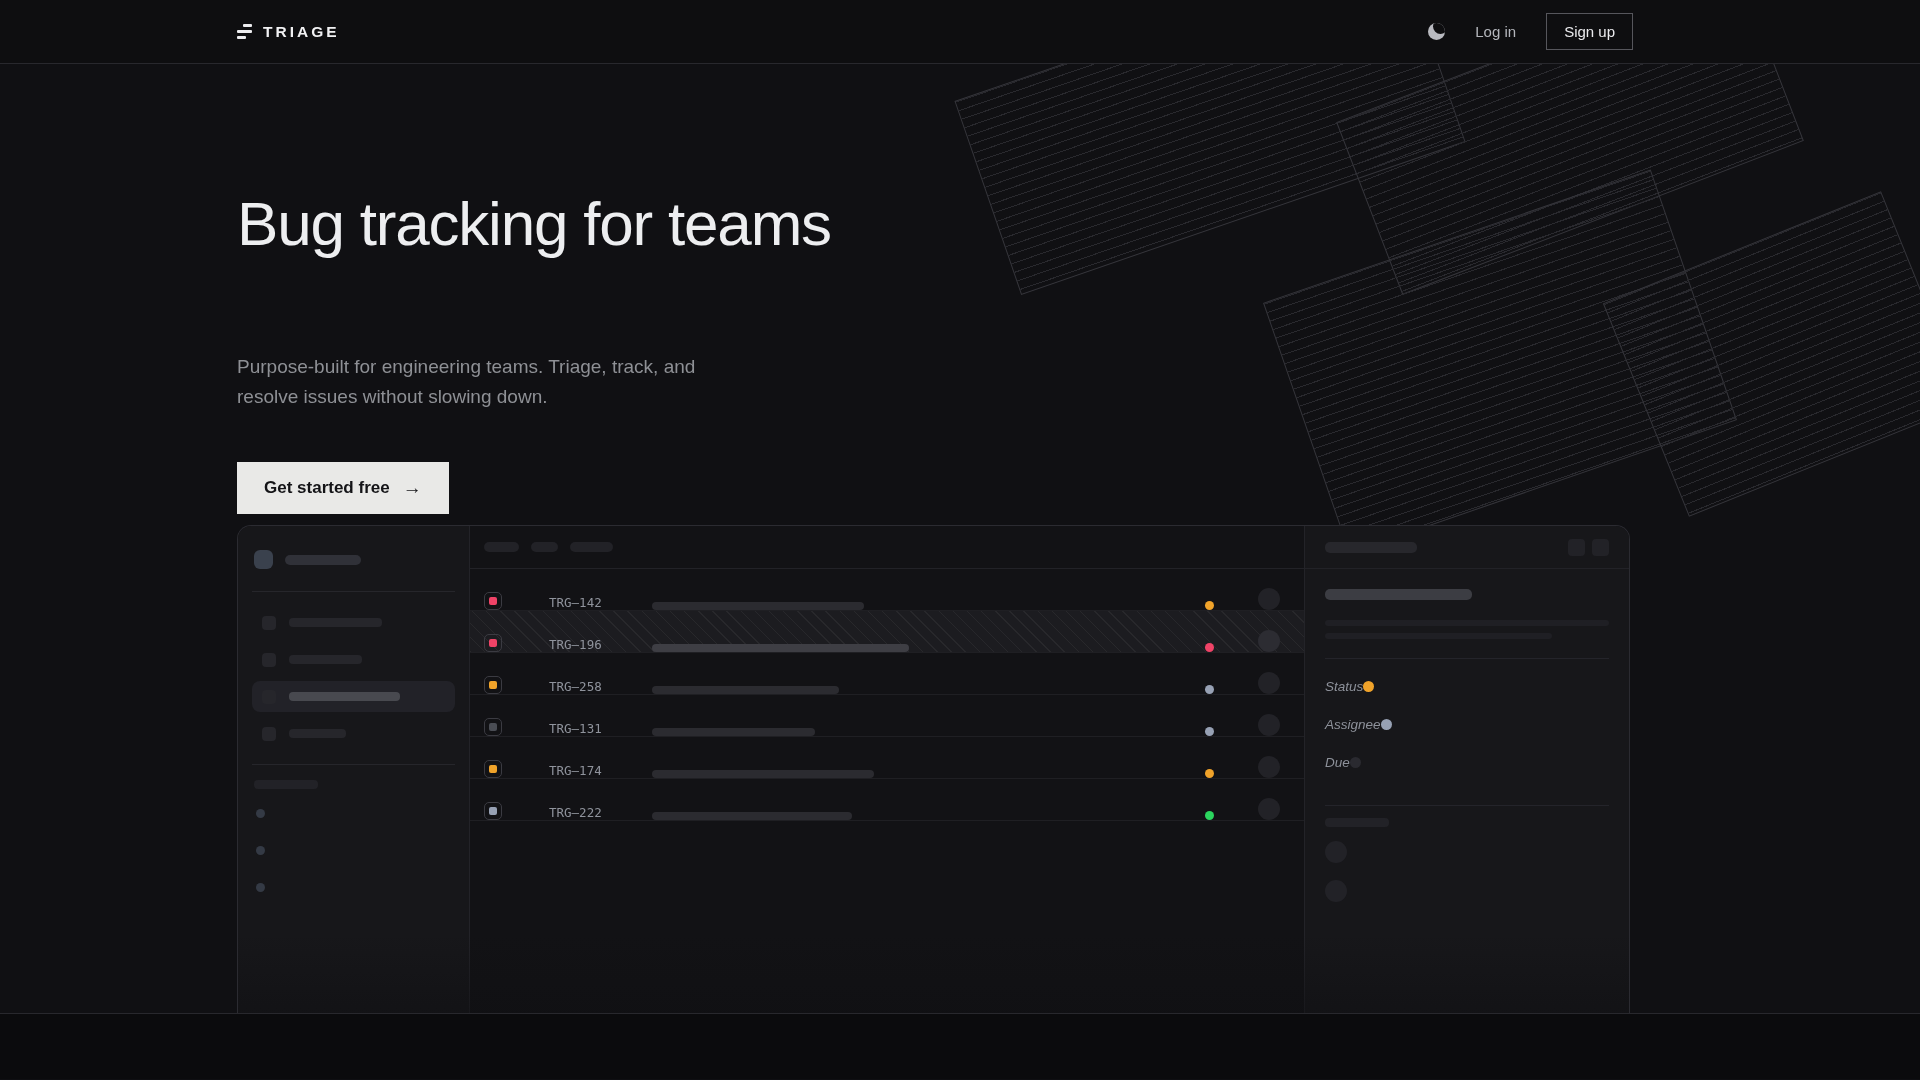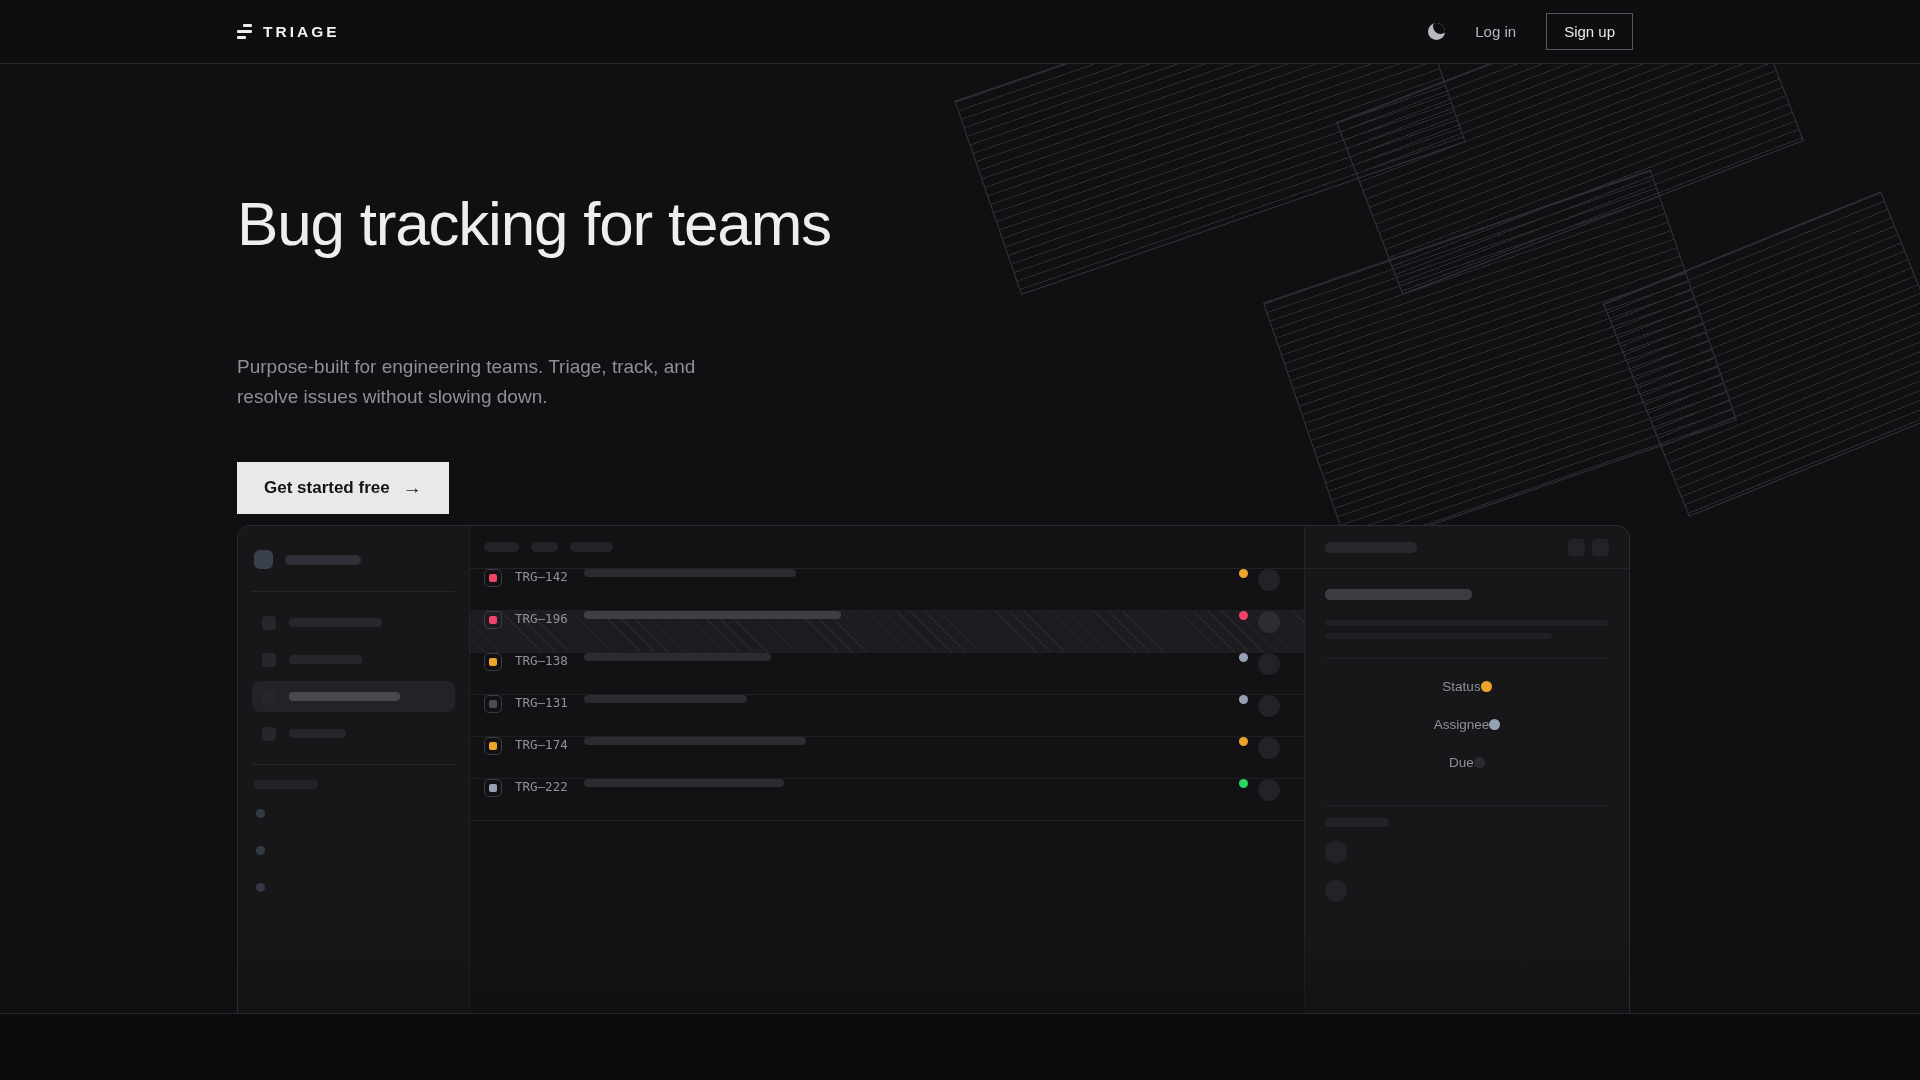--- a/index.html
+++ b/index.html
@@ -74,22 +74,22 @@
   .mi.active { background:#222228; }
   .mi.active .mi-pill { background:#48494f; }
   .sec-pill { width:64px; height:9px; background:#222227; border-radius:4px; margin:12px 2px 20px; }
   .side-dot { width:9px; height:9px; border-radius:50%; background:#343a45; margin:0 0 28px 4px; }
 
   
   .m-main { flex:1; background:#121215; display:flex; flex-direction:column; }
   .main-header { height:43px; flex:none; border-bottom:1px solid #222227;
                  display:flex; align-items:center; gap:12px; padding:0 14px; }
   .mh-pill { height:10px; border-radius:5px; background:#222227; }
-  .row { height:42px; flex:none; display:flex; align-items:flex-start;
-         padding:0 24px 0 14px; border-bottom:1px solid #1f1f23; }
+  .row { height:42px; flex:none; display:flex; align-items:flex-end;
+         padding:0 24px 0 14px; border-bottom:1px solid #1f1f23;gap:34px; }
   .row.selected { background-color:#1c1c20;
         background-image:repeating-linear-gradient(45deg, rgba(255,255,255,.05) 0 1px, transparent 1px 10px); }
   .issue-icon { width:18px; height:18px; border:1.5px solid #3b3b42; border-radius:5px;
                 display:flex; align-items:center; justify-content:center;
                 margin-right:13px; flex:none; }
   .issue-icon i { display:block; width:7.5px; height:7.5px; border-radius:2px; }
   .issue-id { width:55px; margin-right:14px; font-family:"DejaVu Sans Mono", monospace;
               font-size:12.5px; color:#8f939c; flex:none; }
   .issue-pill { height:8px; border-radius:4px; background:#2b2b30; }
   .row.selected .issue-pill { background:#3e3e44; }
@@ -106,21 +106,21 @@
   .dh-pill { width:92px; height:11px; background:#27272c; }
   .dh-btns { display:flex; gap:7px; }
   .dh-btn { width:17px; height:17px; border-radius:4px; background:#222227; }
   .detail-body { padding:20px 20px 0; }
   .dt-title { width:147px; height:11px; background:#3c3d43; border-radius:5px; margin-bottom:20px; }
   .dt-line { height:6px; border-radius:3px; background:#1f1f24; margin-bottom:7px; }
   .dt-line.l1 { width:100%; }
   .dt-line.l2 { width:80%; }
   .dt-div { height:1px; background:#24242a; margin-top:19px; }
   .fields { margin-top:8px; }
-  .field { height:38px; display:flex; align-items:center; justify-content:center; }
+  .field { height:38px; display:flex; align-items:center; justify-content:flex-start;font-style:italic; }
   .field-label { font-size:13.5px; color:#8d919a; }
   .field-dot { width:11px; height:11px; border-radius:50%; }
   .dt-circle { width:22px; height:22px; border-radius:50%; background:#222227; margin-bottom:17px; }
 
   
   .footer { height:65px; background:#0b0b0d; }
 </style>
 </head>
 <body>
 
@@ -218,21 +218,21 @@
         <span class="issue-id">TRG–196</span>
         <span class="issue-pill" style="width: 257px;"></span>
         <span class="flex"></span>
         <span class="row-dot" style="background: rgb(240, 67, 103);"></span>
         <span class="row-avatar"></span>
       </div>
       <div class="row">
         <span class="issue-icon">
             <i style="background: rgb(240, 163, 42);"></i>
           </span>
-        <span class="issue-id">TRG–138</span>
+        <span class="issue-id">TRG–258</span>
         <span class="issue-pill" style="width: 187px;"></span>
         <span class="flex"></span>
         <span class="row-dot" style="background: rgb(151, 161, 180);"></span>
         <span class="row-avatar"></span>
       </div>
       <div class="row">
         <span class="issue-icon">
             <i style="background: rgb(74, 77, 84);"></i>
           </span>
         <span class="issue-id">TRG–131</span>

